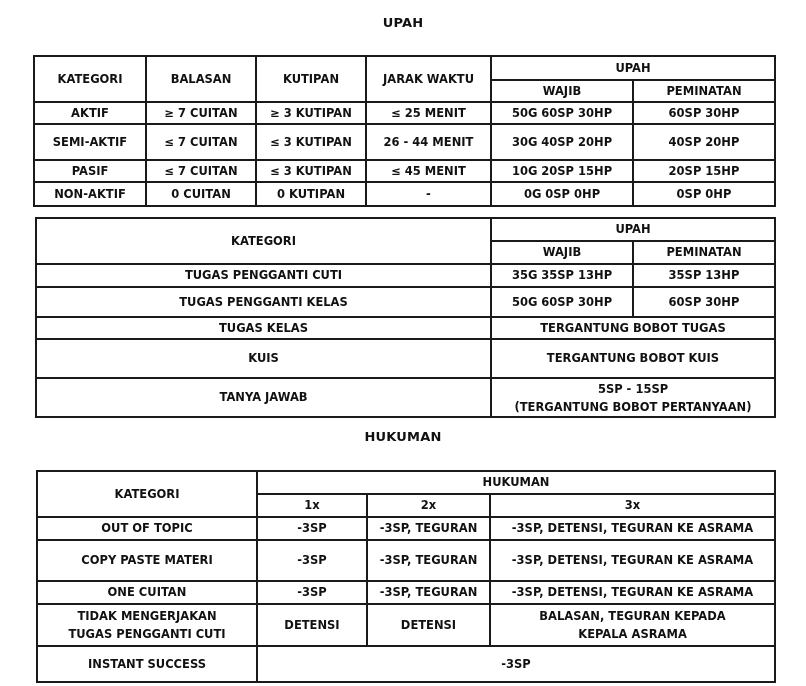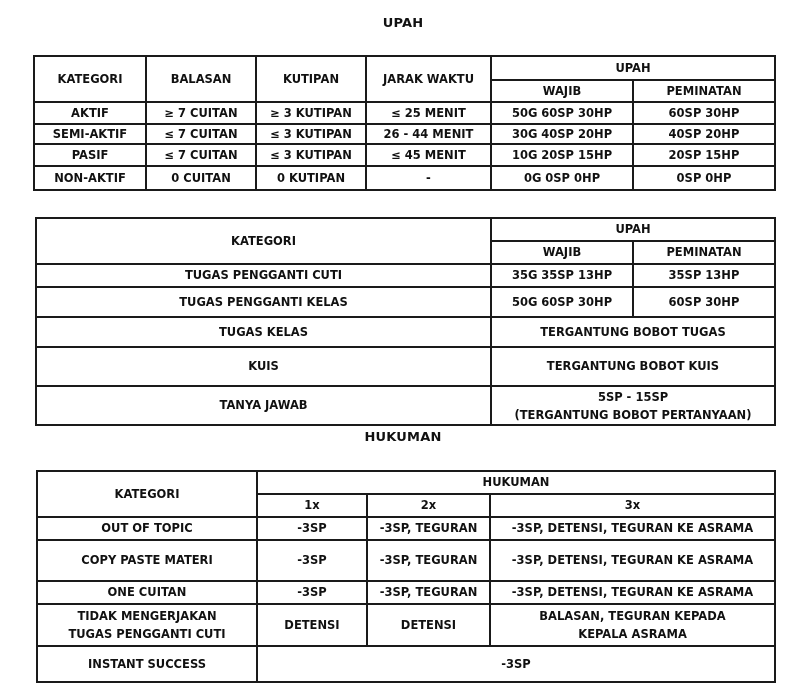--- a/index.html
+++ b/index.html
@@ -42,21 +42,21 @@
     <th>PEMINATAN</th>
   </tr>
   <tr style="height:22px">
     <td>AKTIF</td>
     <td>≥ 7 CUITAN</td>
     <td>≥ 3 KUTIPAN</td>
     <td>≤ 25 MENIT</td>
     <td>50G 60SP 30HP</td>
     <td>60SP 30HP</td>
   </tr>
-  <tr style="height:20px">
+  <tr style="height:36px">
     <td>SEMI-AKTIF</td>
     <td>≤ 7 CUITAN</td>
     <td>≤ 3 KUTIPAN</td>
     <td>26 - 44 MENIT</td>
     <td>30G 40SP 20HP</td>
     <td>40SP 20HP</td>
   </tr>
   <tr style="height:22px">
     <td>PASIF</td>
     <td>≤ 7 CUITAN</td>
@@ -94,21 +94,21 @@
   <tr style="height:23px">
     <td>TUGAS PENGGANTI CUTI</td>
     <td>35G 35SP 13HP</td>
     <td>35SP 13HP</td>
   </tr>
   <tr style="height:30px">
     <td>TUGAS PENGGANTI KELAS</td>
     <td>50G 60SP 30HP</td>
     <td>60SP 30HP</td>
   </tr>
-  <tr style="height:30px">
+  <tr style="height:22px">
     <td>TUGAS KELAS</td>
     <td colspan="2">TERGANTUNG BOBOT TUGAS</td>
   </tr>
   <tr style="height:39px">
     <td>KUIS</td>
     <td colspan="2">TERGANTUNG BOBOT KUIS</td>
   </tr>
   <tr style="height:39px">
     <td>TANYA JAWAB</td>
     <td colspan="2" class="two-line">

